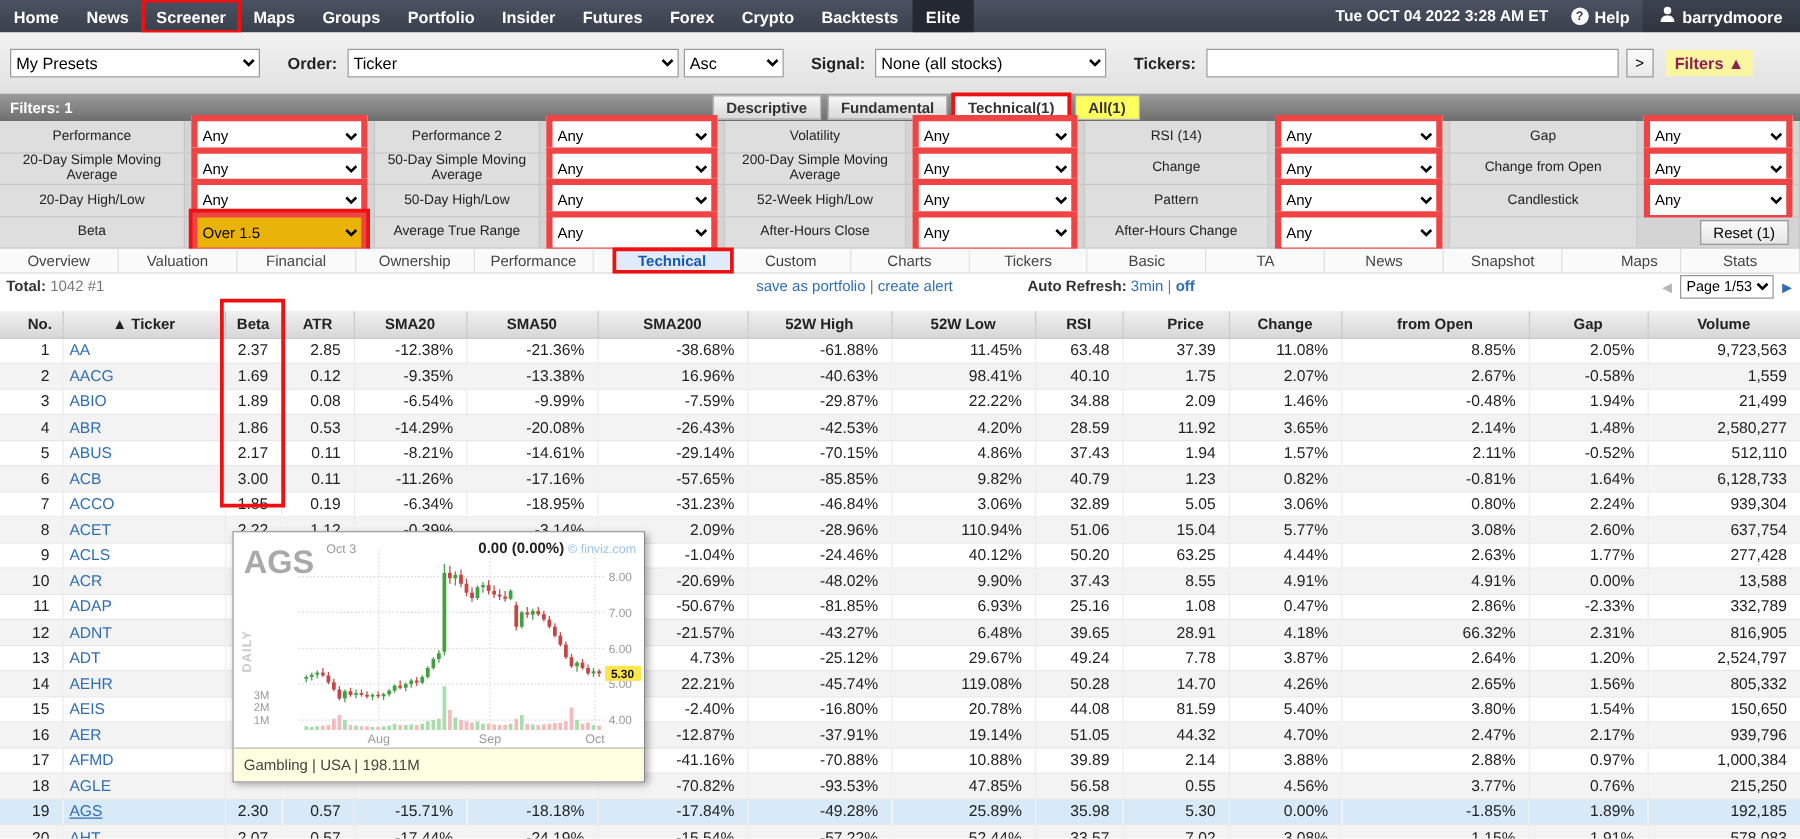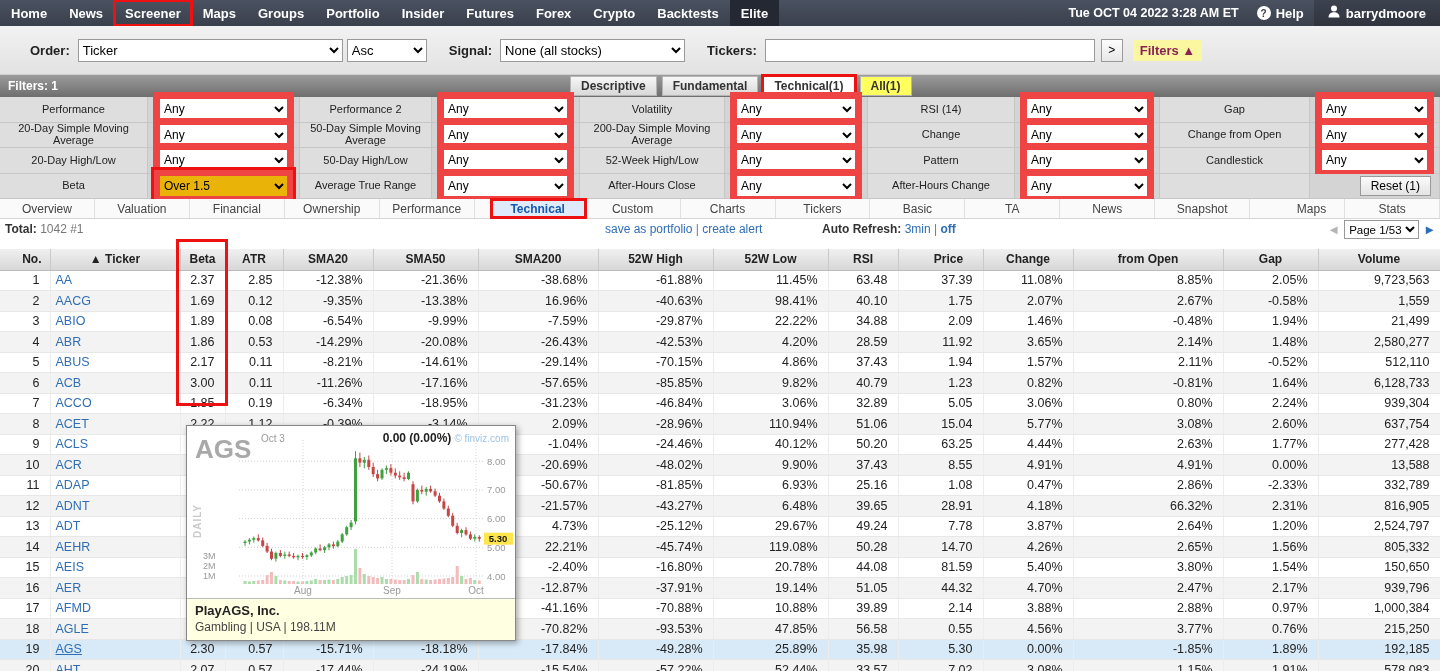--- a/index.html
+++ b/index.html
@@ -46,21 +46,21 @@
   
   .fgrid { position:absolute; left:0; top:97px; width:1440px; height:102px; background:#d9d9d9;
            display:grid; grid-template-columns:148px 152px 132px 148px 145px 143px 147px 145px 150px 130px;
            grid-auto-rows:25.5px; }
   .fcell-label { display:flex; align-items:center; justify-content:center; text-align:center;
            font-size:11px; line-height:11.5px; color:#222; background:#dedede;
            border:1px solid #c6c6c6; border-width:0 1px 1px 0; padding:0 3px; }
   .fcell-sel { display:flex; align-items:center; background:#d4d4d4;
            border-bottom:1px solid #c6c6c6; border-right:1px solid #c6c6c6; }
   .fcell-sel select { width:calc(100% - 10px); margin:0 5px; height:34px; font-size:12px;
-           font-family:"Liberation Sans",sans-serif; border:7px solid #ef4444; background:#fff; }
+           font-family:"Liberation Sans",sans-serif; border:5px solid #ef4444; background:#fff; }
   .fcell-sel select.hl { background:#eab308; outline:3px solid #ee1111; outline-offset:-1px; }
   .reset-btn { margin:0 8px 0 auto; height:20px; padding:0 10px; font-size:12px;
            border:1px solid #999; background:linear-gradient(#fbfbfb,#e4e4e4); cursor:pointer; }
 
   
   .vtabs { position:absolute; left:0; top:199px; width:1440px; height:20px; display:flex;
            background:#fafafa; border-bottom:1px solid #d8d8d8; }
   .vtab { flex:1; display:flex; align-items:center; justify-content:center; gap:4px;
            font-size:12px; color:#444; border-right:1px solid #e0e0e0; cursor:pointer; white-space:nowrap; }
   .vtab.active { background:#dfeafa; color:#1558ad; font-weight:bold; }
@@ -138,20 +138,21 @@
               <circle cx="6" cy="3.4" r="3" fill="#fff"></circle>
               <path d="M0.5 12.5 C0.5 8.8 3 7.3 6 7.3 C9 7.3 11.5 8.8 11.5 12.5 Z" fill="#fff"></path>
             </svg>
         </span>
         <span>barrydmoore</span>
       </div>
     </div>
   </div>
 
   <div class="toolbar">
+    <select style="width:200px;"><option>My Presets</option></select>
     <span class="tb-label">Order:</span>
     <select style="width:265px;"><option>Ticker</option></select>
     <select style="width:80px; margin-left:4px;"><option>Asc</option></select>
     <span class="tb-label">Signal:</span>
     <select style="width:185px;"><option>None (all stocks)</option></select>
     <span class="tb-label">Tickers:</span>
     <input type="text" style="width: 330px;" value="">
     <button class="go-btn">&gt;</button>
     <span class="filters-toggle">Filters ▲</span>
   </div>
@@ -871,18 +872,17 @@
           <text x="16" y="143" font-size="9" fill="#999" font-family="Liberation Sans,sans-serif">2M</text>
           <text x="16" y="153" font-size="9" fill="#999" font-family="Liberation Sans,sans-serif">1M</text>
           <text x="8" y="32" font-size="26" font-weight="bold" fill="#a9a9a9" font-family="Liberation Sans,sans-serif">AGS</text>
           <text x="74" y="16" font-size="10" fill="#999" font-family="Liberation Sans,sans-serif">Oct 3</text>
           <text x="230" y="16" font-size="12" font-weight="bold" fill="#222" text-anchor="middle" font-family="Liberation Sans,sans-serif">0.00 (0.00%)</text>
           <text x="322" y="16" font-size="10" fill="#9ec3e8" text-anchor="end" font-family="Liberation Sans,sans-serif">© finviz.com</text>
           <text x="14" y="95" font-size="10" font-weight="bold" fill="#c9c9c9" letter-spacing="1" transform="rotate(-90 14 95)" text-anchor="middle" font-family="Liberation Sans,sans-serif">DAILY</text>
         </svg>
       </div>
     <div class="popup-info">
-      <div class="pi-name">PlayAGS, Inc.</div>
       <div class="pi-meta">Gambling | USA | 198.11M</div>
     </div>
   </div>
 
 </div>
 
 </body></html>

